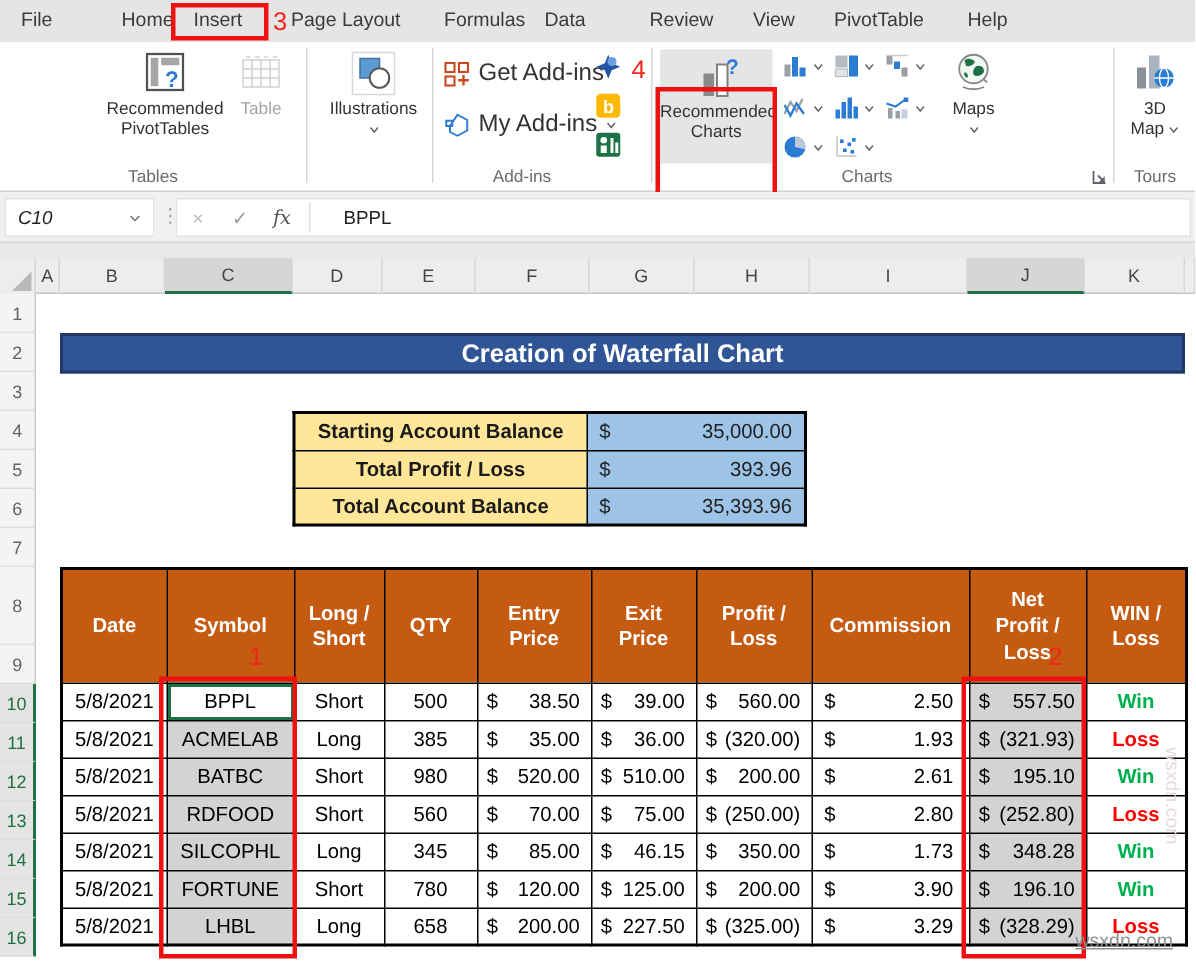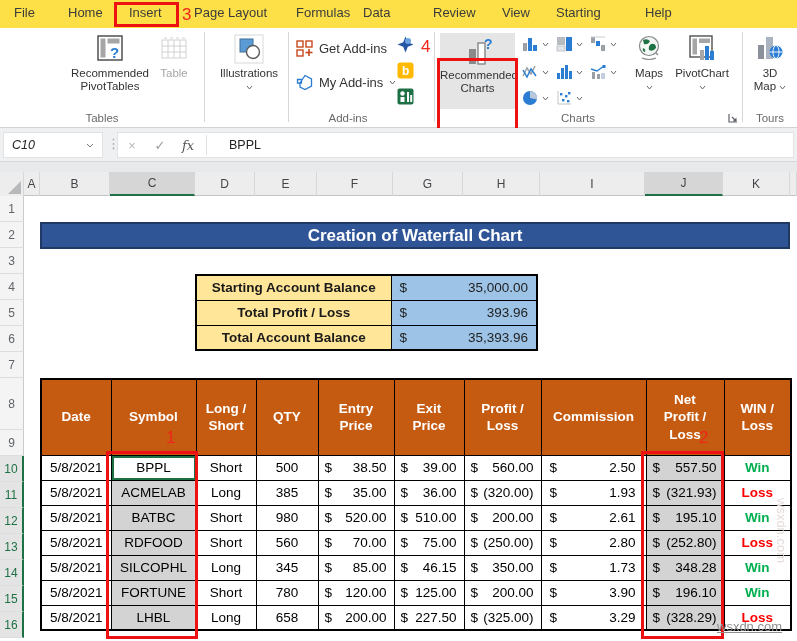--- a/index.html
+++ b/index.html
@@ -1,31 +1,31 @@
 <!DOCTYPE html>
 <html><head>
 <meta charset="utf-8">
 <style>
   * { margin:0; padding:0; box-sizing:border-box; }
   html,body { width:797px; height:641px; }
   body { position:relative; font-family:"Liberation Sans",sans-serif; background:#fff; overflow:hidden; color:#222; }
 
   
-  .tabs { position:absolute; top:0; left:0; width:797px; height:28px; background:#fde047; font-size:13px; color:#3b3b3b; }
+  .tabs { position:absolute; top:0; left:0; width:797px; height:28px; background:#e5e5e5; font-size:13px; color:#3b3b3b; }
   .tab { position:absolute; top:5px; white-space:nowrap; cursor:default; }
   .insert-box { position:absolute; left:114px; top:2px; width:65px; height:25px; border:3px solid #ee1111; }
   .ann { position:absolute; color:#f0261a; font-size:17px; line-height:17px; }
 
   
   .ribbon { position:absolute; top:28px; left:0; width:797px; height:100px; background:#fff; border-bottom:1px solid #d0d2d4; }
   .divider { position:absolute; top:4px; width:1px; height:90px; background:#d8d8d8; }
   .bigbtn { position:absolute; top:4px; text-align:center; font-size:11.5px; line-height:12.5px; color:#333; }
   .bigbtn .ic { display:block; margin:2px auto 3px; }
   .grouplabel { position:absolute; top:84px; font-size:11.5px; color:#6a6a6a; text-align:center; }
-  .smallrow { position:absolute; display:flex; align-items:center; gap:6px; font-size:13px; color:#333; white-space:nowrap; }
+  .smallrow { position:absolute; display:flex; align-items:center; gap:6px; font-size:16px; color:#333; white-space:nowrap; }
   .ministack { position:absolute; display:flex; flex-direction:column; gap:9px; }
   .chartgrid-item { position:absolute; display:flex; align-items:center; gap:3px; }
   .recharts-btn { position:absolute; left:440px; top:5px; width:75px; height:76px; background:#e5e5e5; text-align:center; font-size:11.5px; line-height:12.5px; color:#333; }
   .recharts-box { position:absolute; left:437px; top:30px; width:81px; height:80px; border:3px solid #ee1111; }
   .disabled { opacity:.45; }
   .dlauncher { position:absolute; left:727px; top:84px; }
 
   
   .fbar { position:absolute; top:128px; left:0; width:797px; height:34px; background:#eff0f2; border-bottom:1px solid #d8d8d8; }
   .namebox { position:absolute; left:3px; top:4px; width:100px; height:26px; background:#fff; border:1px solid #e2e2e2; font-size:12.5px; color:#222; display:flex; align-items:center; padding:0 8px;font-style:italic; }
@@ -69,28 +69,28 @@
 
   .rbox { position:absolute; border:3px solid #ee1111; pointer-events:none; }
   .wm-b { position:absolute; left:717px; top:619px; font-size:13px; color:#8f8f8f; text-decoration:underline; }
   .wm-r { position:absolute; left:789px; top:498px; font-size:13px; color:#e6dcdc; transform:rotate(90deg); transform-origin:left top; white-space:nowrap; }
 </style>
 </head>
 <body>
 
 <div class="tabs">
   <span class="tab" style="left:14px">File</span>
-  <span class="tab" style="left:68px">Home</span>
+  <span class="tab" style="left:81px">Home</span>
   <span class="tab" style="left:129px">Insert</span>
   <span class="tab" style="left:194px">Page Layout</span>
   <span class="tab" style="left:296px">Formulas</span>
   <span class="tab" style="left:363px">Data</span>
   <span class="tab" style="left:433px">Review</span>
   <span class="tab" style="left:502px">View</span>
-  <span class="tab" style="left:556px">Starting</span>
+  <span class="tab" style="left:556px">PivotTable</span>
   <span class="tab" style="left:645px">Help</span>
   <div class="insert-box"></div>
   <span class="ann" style="left:182px; top:6px">3</span>
 </div>
 
 <div class="ribbon">
 
 
   <div class="bigbtn" style="left:66px; width:88px">
     <svg class="ic" width="28" height="30" viewBox="0 0 28 30">
@@ -283,34 +283,20 @@
       <path d="M8,14 Q11,15 10,18 Q7,17 8,14 Z" fill="#1e7145"></path>
       <line x1="21" y1="19" x2="23" y2="21" stroke="#84878a" stroke-width="1.2"></line>
       <path d="M7,24 Q14,27 21,24" fill="none" stroke="#84878a" stroke-width="1.2"></path>
     </svg>
     <span>Maps</span><br>
     <svg width="7" height="5">
         <polyline points="1,1 3.5,4 6,1" stroke="#666" fill="none"></polyline>
       </svg>
   </div>
 
-  <div class="bigbtn" style="left:672px; width:60px">
-    <svg class="ic" width="28" height="30" viewBox="0 0 28 30">
-      <rect x="2" y="2" width="22" height="21" fill="#fff" stroke="#505050" stroke-width="1.4"></rect>
-      <rect x="4.5" y="4.5" width="4.5" height="16" fill="#a6a6a6"></rect>
-      <rect x="11" y="4.5" width="11" height="4.5" fill="#a6a6a6"></rect>
-      <rect x="12" y="16" width="4" height="10" fill="#a6a6a6"></rect>
-      <rect x="17" y="12" width="4" height="14" fill="#2b7cd3"></rect>
-      <rect x="22" y="17" width="4" height="9" fill="#2b7cd3"></rect>
-    </svg>
-    <span>PivotChart</span><br>
-    <svg width="7" height="5">
-        <polyline points="1,1 3.5,4 6,1" stroke="#666" fill="none"></polyline>
-      </svg>
-  </div>
 
   <div class="grouplabel" style="left:536px; width:84px">Charts</div>
   <svg class="dlauncher" width="12" height="12" viewBox="0 0 12 12">
     <polyline points="2,2 2,10 10,10" fill="none" stroke="#5f6368" stroke-width="1.2"></polyline>
     <line x1="5" y1="5" x2="9" y2="9" stroke="#5f6368" stroke-width="1.2"></line>
     <polygon points="9.5,5.5 9.5,9.5 5.5,9.5" fill="#5f6368"></polygon>
   </svg>
 
   <div class="divider" style="left:742px"></div>
 

